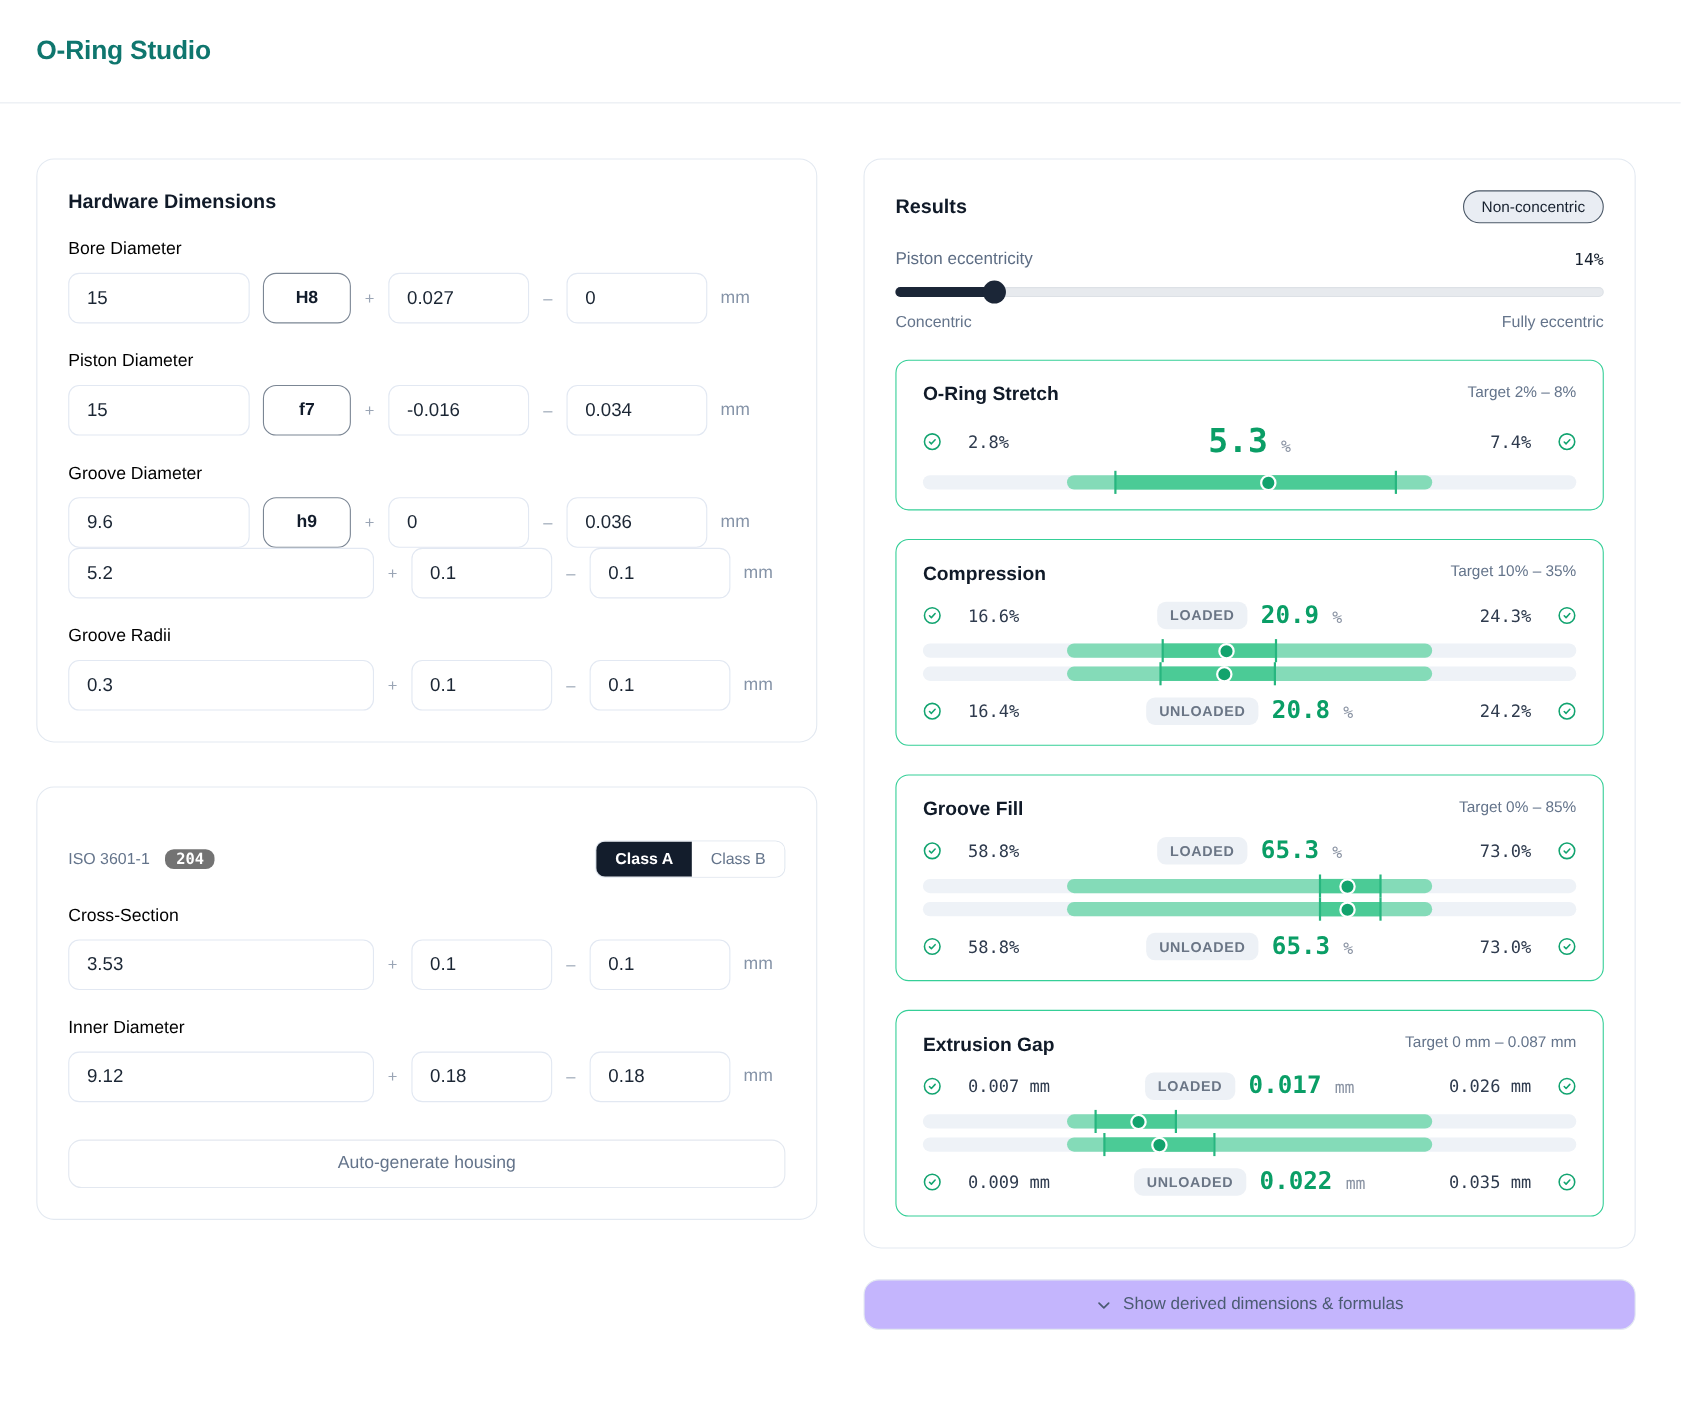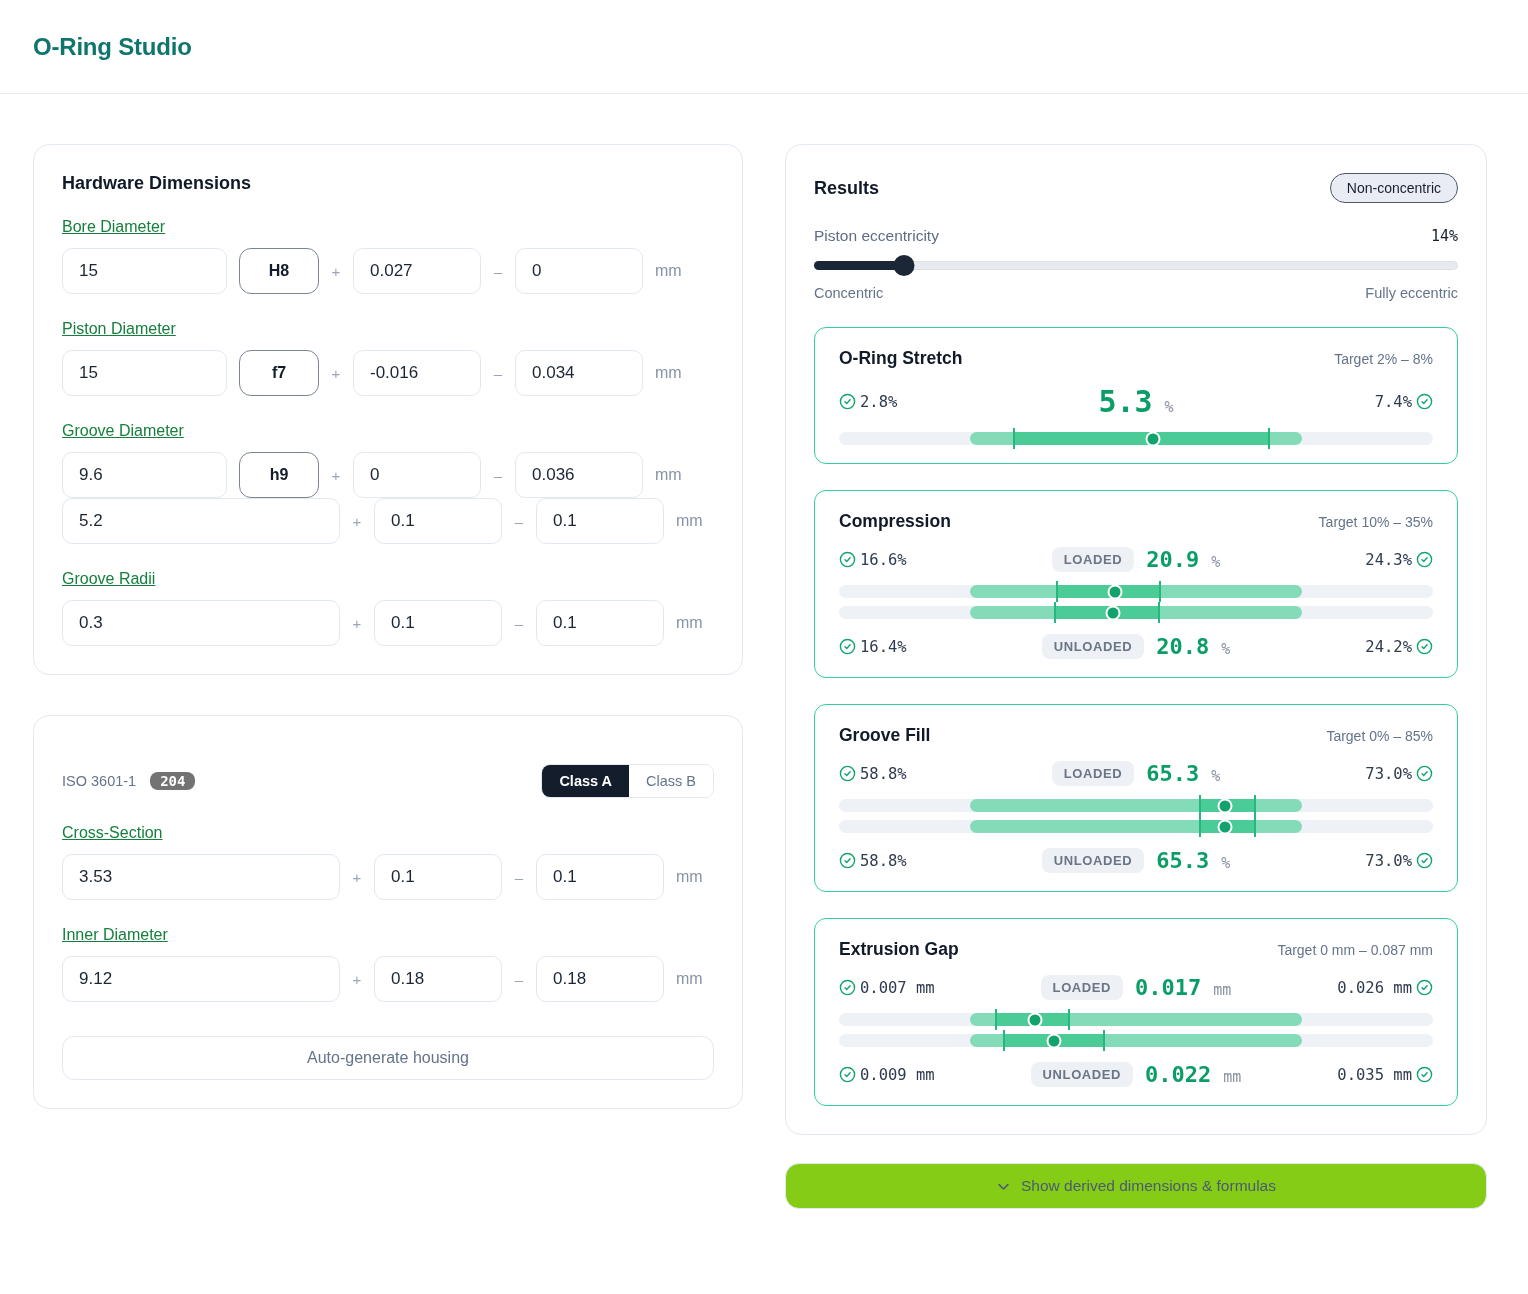--- a/index.html
+++ b/index.html
@@ -17,21 +17,21 @@
   
   .main { display:flex; gap:42px; padding:50px 33px 26px; align-items:flex-start; }
   .col-left { width:710px; flex:none; }
   .col-right { width:702px; flex:none; }
 
   .card { background:#fff; border:1px solid #e3e9f1; border-radius:16px; padding:28px; }
   .card + .card { margin-top:40px; }
   .card h2 { margin:0 0 6px; font-size:18px; font-weight:bold; color:#101a28; }
 
   
-  .field-label { margin:26px 0 12px; font-size:16px; color:#15803d;text-decoration:underline; }
+  .field-label { margin:26px 0 12px; font-size:16px; color:#000000; }
   .field-label.first { margin-top:24px; }
   .input-row { display:flex; align-items:center; height:46px; }
   .inp {
     height:46px; border:1px solid #e2e8f2; border-radius:10px; background:#fff;
     padding:0 16px; font-size:17px; color:#1b2634; outline:none;
     font-family:"Liberation Sans", sans-serif;
   }
   .inp.main { width:165px; }
   .inp.widefield { width:278px; }
   .inp.tol { width:128px; }
@@ -76,25 +76,25 @@
   .ecc-label { font-size:15.5px; color:#5d6d84; }
   .ecc-value { font-family:"DejaVu Sans Mono", monospace; font-size:15px; color:#16202e; }
   .slider { position:relative; height:21px; margin-top:10px; cursor:pointer; }
   .slider-track { position:absolute; top:6px; left:0; right:0; height:9px; background:#e7eaee; border:1px solid #dde1e6; border-radius:999px; }
   .slider-fill { position:absolute; top:6px; left:0; height:9px; background:#1b2637; border-radius:999px; }
   .slider-handle { position:absolute; top:0; width:21px; height:21px; background:#1b2637; border-radius:50%; transform:translateX(-50%); }
   .slider-sub { display:flex; justify-content:space-between; margin-top:9px; font-size:14.5px; color:#64748b; }
 
   
   .metric-card { border:1.5px solid #35cf97; border-radius:12px; padding:20px 24px 18px; margin-top:26px; }
-  .metric-head { display:flex; justify-content:space-between; align-items:center; }
+  .metric-head { display:flex; justify-content:space-between; align-items:flex-start; }
   .metric-title { font-size:17.5px; font-weight:bold; color:#101a28; }
   .metric-target { font-size:14px; color:#64748b; }
   .metric-row { display:grid; grid-template-columns:1fr auto 1fr; align-items:center; margin-top:15px; }
-  .mv { display:flex; align-items:center; gap:4px; font-family:"DejaVu Sans Mono", monospace; font-size:15.5px; color:#2f3b4e; }
+  .mv { display:flex; align-items:center; gap:24px; font-family:"DejaVu Sans Mono", monospace; font-size:15.5px; color:#2f3b4e; }
   .mv.right { justify-self:end; }
   .mv-center { display:flex; align-items:baseline; gap:12px; justify-self:center; }
   .state-badge {
     background:#edf1f6; color:#6a7585; border-radius:8px; padding:5px 12px;
     font-size:13px; font-weight:600; letter-spacing:0.6px; align-self:center;
   }
   .big-val { font-family:"DejaVu Sans Mono", monospace; font-weight:bold; color:#0a9e66; font-size:22px; }
   .big-val.xl { font-size:30px; }
   .val-unit { font-family:"DejaVu Sans Mono", monospace; font-size:15px; color:#8a93a3; }
 
@@ -106,21 +106,21 @@
   .bar-tick { position:absolute; top:-4px; height:21px; width:2px; margin-left:-1px; background:#27b67f; }
   .bar-dot {
     position:absolute; top:50%; width:15px; height:15px; background:#12a36d;
     border:2.5px solid #fff; border-radius:50%; transform:translate(-50%,-50%);
   }
 
   
   .derived-bar {
     margin-top:28px; border:1px solid #e3e9f1; border-radius:14px; height:46px; width:100%;
     display:flex; align-items:center; justify-content:center; gap:10px;
-    background:#84cc16; color:#4b5b72; font-size:15.5px; cursor:pointer;
+    background:#c4b5fd; color:#4b5b72; font-size:15.5px; cursor:pointer;
     font-family:"Liberation Sans", sans-serif;
   }
 
   .check-icon { flex:none; display:inline-flex; }
 </style>
 </head>
 <body>
 
 <div class="app-header">
   <div class="app-title">O-Ring Studio</div>

